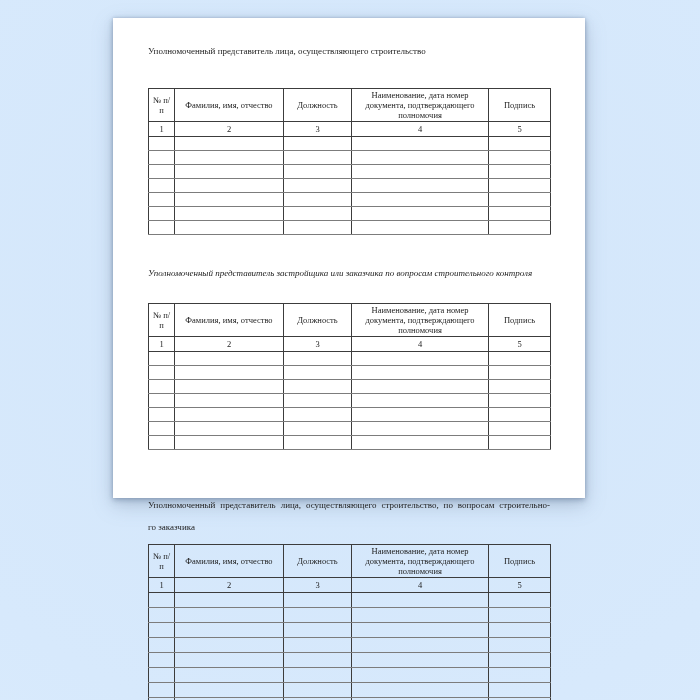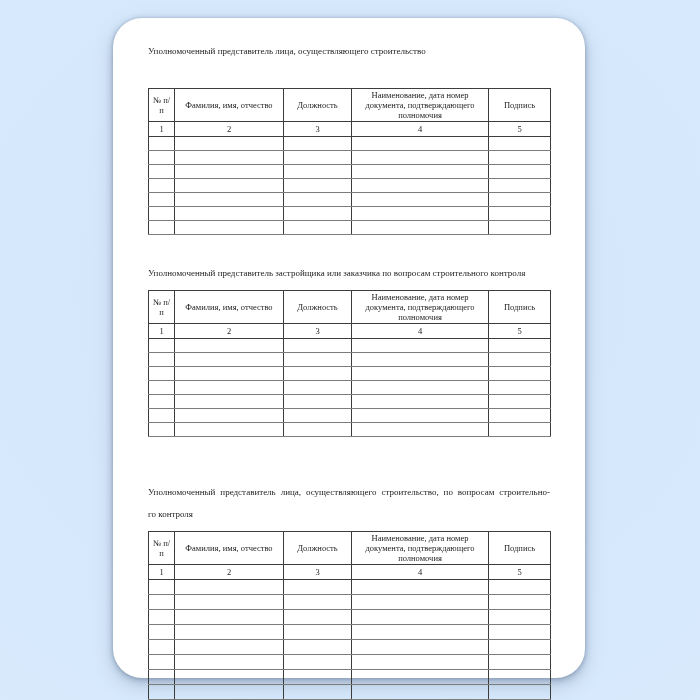--- a/index.html
+++ b/index.html
@@ -15,38 +15,37 @@
     height: 700px;
     overflow: hidden;
     background: radial-gradient(130% 115% at 50% 42%,
                 #d3e6fa 0%, #d7e9fc 55%, #dcedfd 100%);
   }
   .page {
     position: absolute;
     left: 113px;
     top: 18px;
     width: 472px;
-    height: 660px;
+    height: 480px;
     box-sizing: border-box;
     padding: 27px 35px 0 35px;
     background: #ffffff;
     color: #1c1c1c;
     box-shadow: 0 2px 6px rgba(105,125,155,0.55),
                 0 7px 18px rgba(105,125,155,0.35),
                 0 0 3px rgba(120,140,170,0.4);
-    border-radius: 29px;
   }
   .heading {
     font-size: 9px;
     line-height: 12px;
     color: #1c1c1c;
   }
   .s1 .heading { margin: 0 0 31px 0; }
   .s2 { margin-top: 32px; }
-  .s2 .heading { margin: 0 0 11px 0; }
+  .s2 .heading { margin: 0 0 24px 0; font-style: italic; }
   .s3 { margin-top: 44px; }
   .s3 .heading-block { margin: 0 0 6px 0; }
   .s3 .heading-line { font-size: 9px; line-height: 22px; }
   .justify-line {
     text-align: justify;
     text-align-last: justify;
   }
   table.form-table {
     width: 402px;
     border-collapse: collapse;
@@ -250,21 +249,21 @@
               <td></td>
               <td></td>
             </tr>
           </tbody>
       </table>
     </section>
 
     <section class="doc-section s3">
       <div class="heading heading-block">
         <div class="heading-line justify-line">Уполномоченный представитель лица, осуществляющего строительство, по вопросам строительно-</div>
-        <div class="heading-line">го контроля</div>
+        <div class="heading-line">го заказчика</div>
       </div>
       <table class="form-table t3">
         <colgroup>
             <col class="c1">
             <col class="c2">
             <col class="c3">
             <col class="c4">
             <col class="c5">
           </colgroup>
         <thead>

